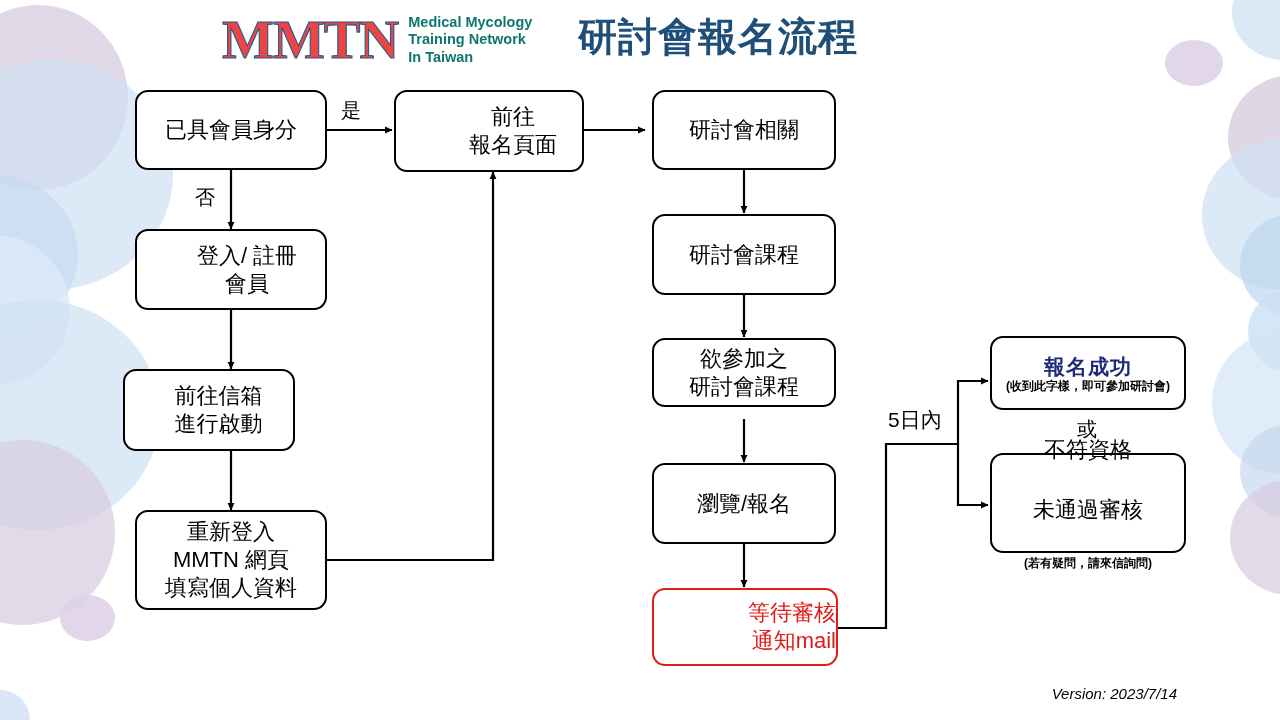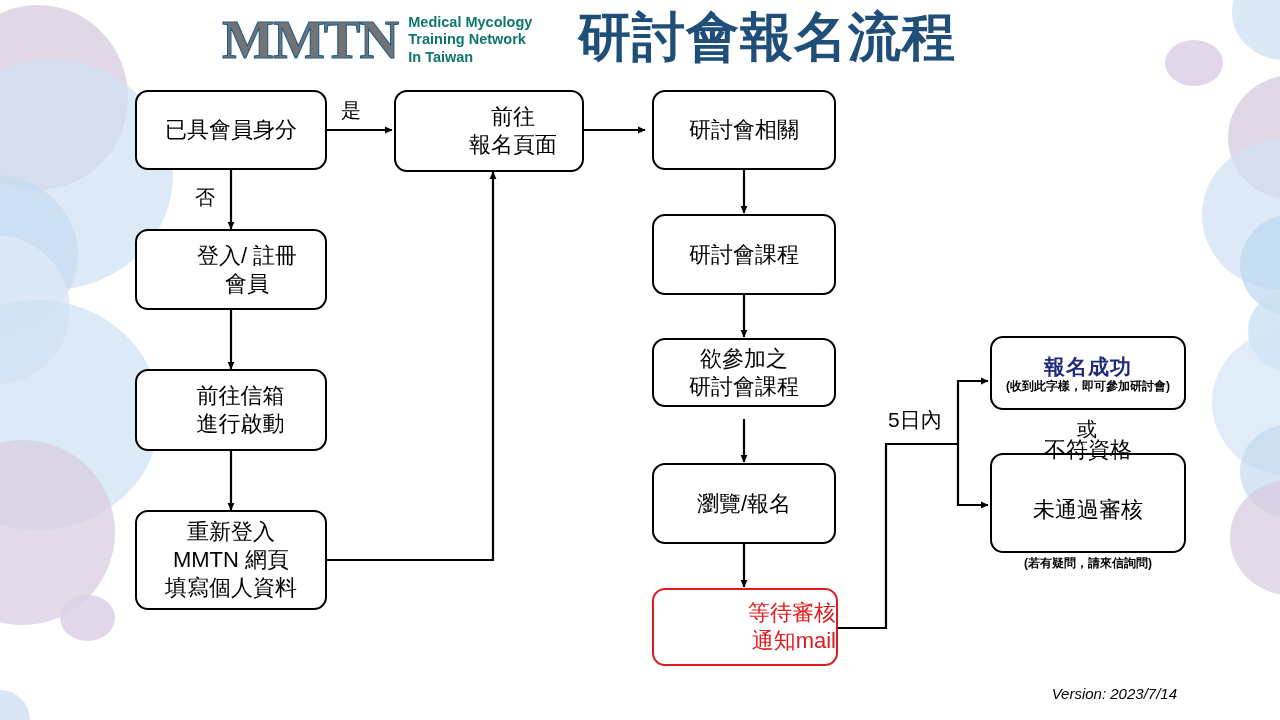--- a/index.html
+++ b/index.html
@@ -15,31 +15,31 @@
   
   .bg-layer{position:absolute;left:0;top:0;width:1280px;height:720px;z-index:0;pointer-events:none;}
   .blob{position:absolute;border-radius:50%;}
 
   
   .header{position:absolute;z-index:5;}
   #logo-block{left:222px;top:8px;width:345px;height:62px;display:flex;align-items:center;}
   #logo-mark{
     font-family:"Liberation Serif","DejaVu Serif",serif;
     font-weight:bold;font-size:55px;line-height:55px;
-    color:#737373;letter-spacing:-1px;
+    color:#ef4444;letter-spacing:-1px;
     -webkit-text-stroke:1.1px #1F5C8B;
   }
   #logo-tagline{
     margin-left:10px;color:#0f766e;
     font-size:14.5px;line-height:17.5px;font-weight:600;
     white-space:pre-line;padding-top:2px;
   }
   #page-title{
     left:578px;top:4px;width:500px;
-    font-size:53px;line-height:66px;font-weight:bold;
+    font-size:39px;line-height:66px;font-weight:bold;
     color:#1F4E79;letter-spacing:1px;white-space:nowrap;
   }
 
   
   #wires{position:absolute;left:0;top:0;width:1280px;height:720px;z-index:2;}
 
   
   .node{
     position:absolute;z-index:3;box-sizing:border-box;
     background:#ffffff;border:2.2px solid #000000;border-radius:13px;
@@ -138,21 +138,21 @@
 
   <div class="node" style="left:135px;top:90px;width:192px;height:80px;">
     <span class="ln">已具會員身分</span>
   </div>
 
   <div class="node" style="left:135px;top:229px;width:192px;height:81px;padding-left:32px;">
     <span class="ln">登入/ 註冊</span>
     <span class="ln">會員</span>
   </div>
 
-  <div class="node" style="left:135px;top:369px;width:192px;height:82px;padding-left:19px;">
+  <div class="node" style="left:123px;top:369px;width:172px;height:82px;padding-left:19px;">
     <span class="ln">前往信箱</span>
     <span class="ln">進行啟動</span>
   </div>
 
   <div class="node" style="left:135px;top:510px;width:192px;height:100px;">
     <span class="ln">重新登入</span>
     <span class="ln">MMTN 網頁</span>
     <span class="ln">填寫個人資料</span>
   </div>
 

